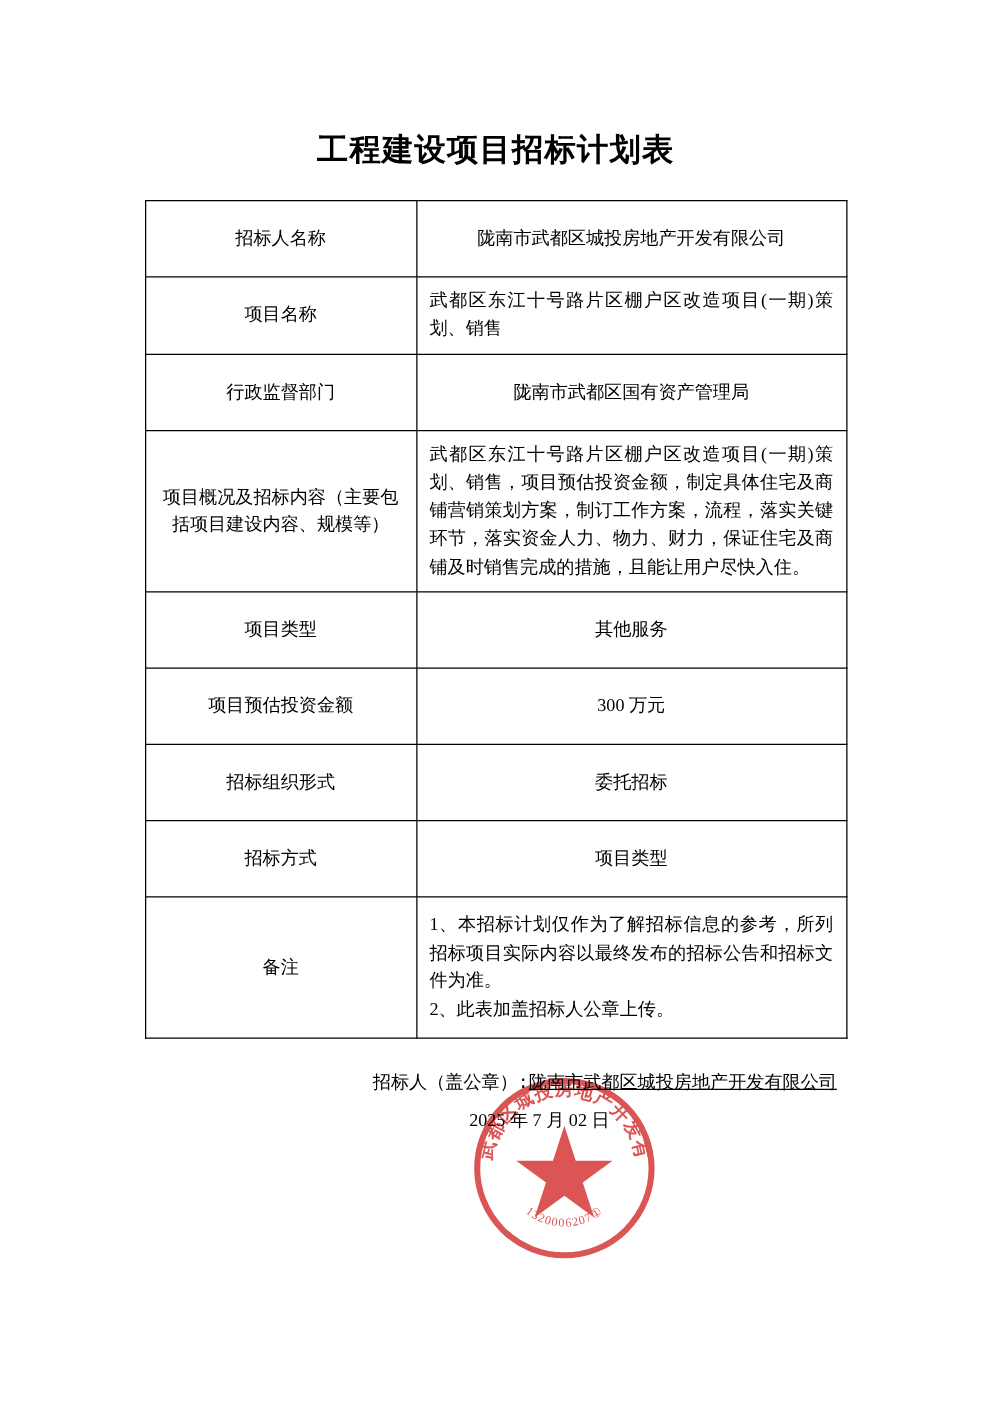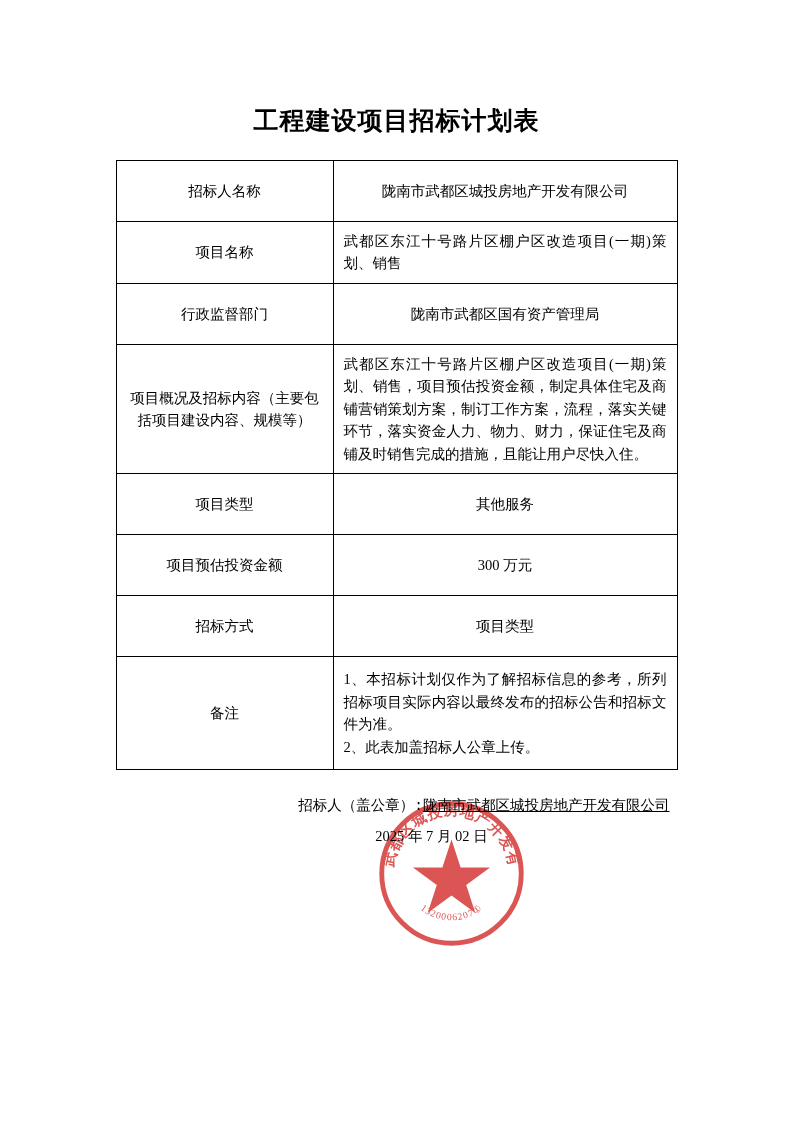--- a/index.html
+++ b/index.html
@@ -126,20 +126,24 @@
       </tr>
       <tr>
         <td class="label-cell mid">项目类型</td>
         <td class="value-cell mid">其他服务</td>
       </tr>
       <tr>
         <td class="label-cell mid">项目预估投资金额</td>
         <td class="value-cell mid">300 万元</td>
       </tr>
       <tr>
+        <td class="label-cell mid">招标组织形式</td>
+        <td class="value-cell mid">委托招标</td>
+      </tr>
+      <tr>
         <td class="label-cell mid">招标方式</td>
         <td class="value-cell mid">项目类型</td>
       </tr>
       <tr>
         <td class="label-cell tall">备注</td>
         <td class="value-cell justify tall" style="white-space: pre-line;">1、本招标计划仅作为了解招标信息的参考，所列招标项目实际内容以最终发布的招标公告和招标文件为准。
 2、此表加盖招标人公章上传。</td>
       </tr>
     </tbody>
   </table>

